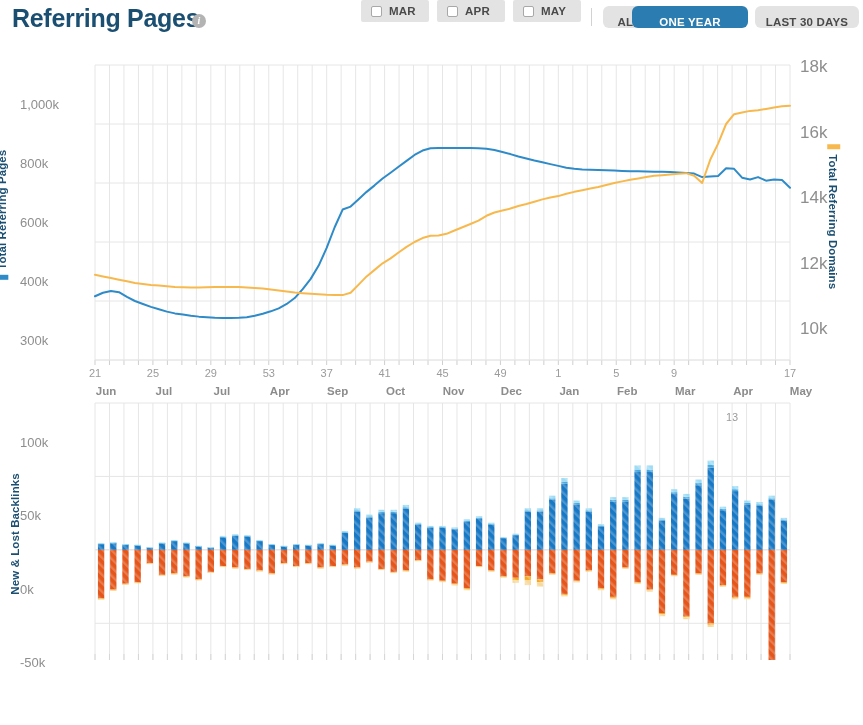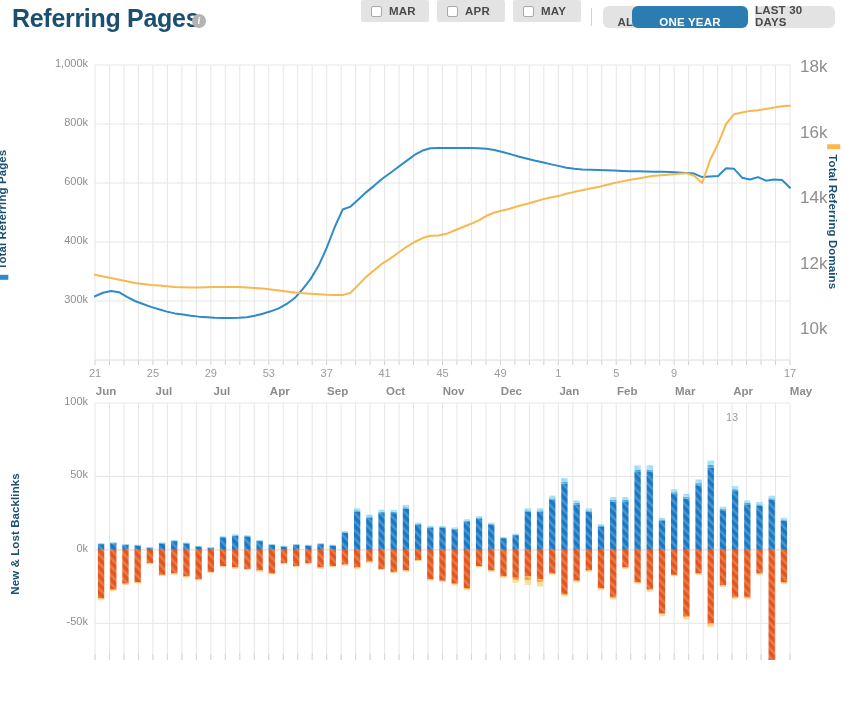--- a/index.html
+++ b/index.html
@@ -82,23 +82,24 @@
     white-space: nowrap;
     letter-spacing: .1px;
   }
   .axis-title .swatch {
     display: inline-block; width: 5px; height: 13px;
     vertical-align: middle; margin-right: 5px;
     position: relative; top: -1px;
   }
   .ytick {
     position: absolute;
-    font-size: 11px; color: #8e8e8e;
-    text-align: right;
+    font-size: 13px; color: #8e8e8e;
+    text-align: left;
     white-space: nowrap;
+    margin-top: 40px;
   }
   .ytick-r {
     position: absolute;
     font-size: 17px; color: #8e8e8e;
     text-align: left;
     white-space: nowrap;
   }
   .xtick-num {
     position: absolute;
     font-size: 11px; color: #9b9b9b;
@@ -131,21 +132,21 @@
       </div>
     </div>
   <div id="seg-divider"></div>
   <div id="range-button-container">
       <div class="seg-btn" style="left: 603px; width: 52px;">
         <span>ALL</span>
       </div>
       <div class="seg-btn active" style="left: 632px; width: 116px;">
         <span>ONE YEAR</span>
       </div>
-      <div class="seg-btn" style="left: 755px; width: 80px;">
+      <div class="seg-btn" style="left: 755px; width: 104px;">
         <span>LAST 30 DAYS</span>
       </div>
     </div>
 </div>
 
 <div id="chart-top">
   <svg id="top-svg" width="863" height="358">
       <line x1="95" x2="790" y1="320" y2="320" stroke="#e6e6e6" stroke-width="1"></line>
       <line x1="95" x2="790" y1="261" y2="261" stroke="#e6e6e6" stroke-width="1"></line>
       <line x1="95" x2="790" y1="202" y2="202" stroke="#e6e6e6" stroke-width="1"></line>

